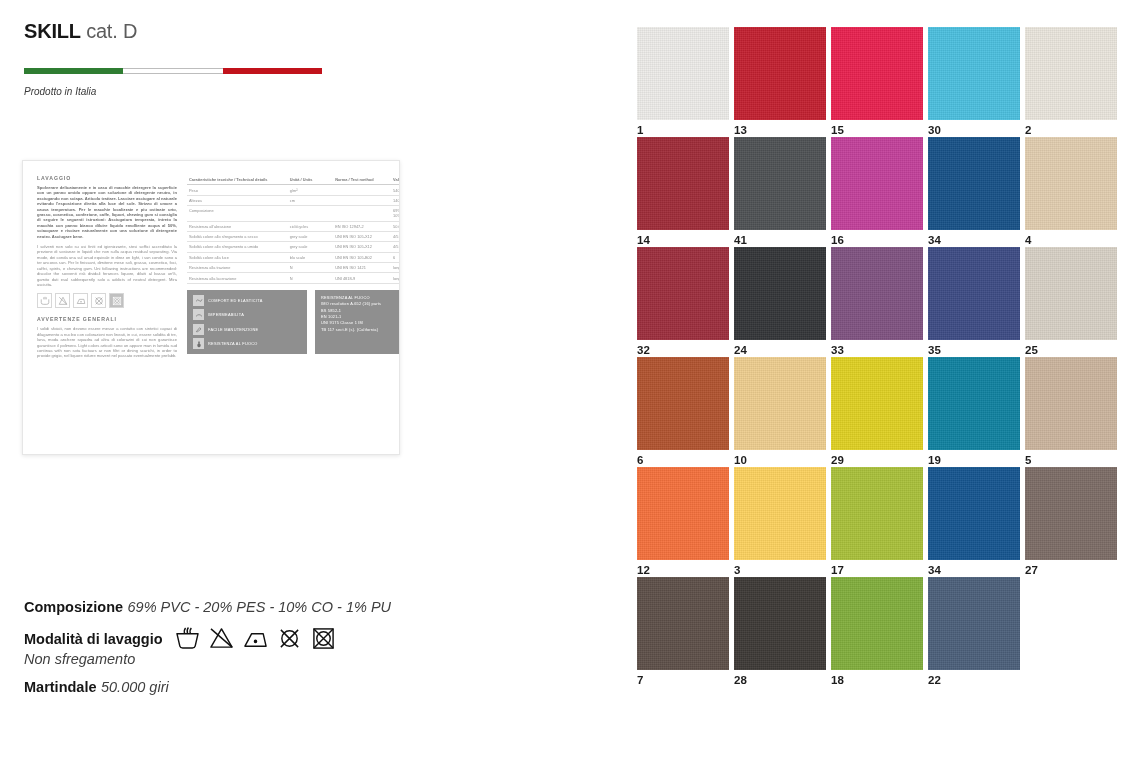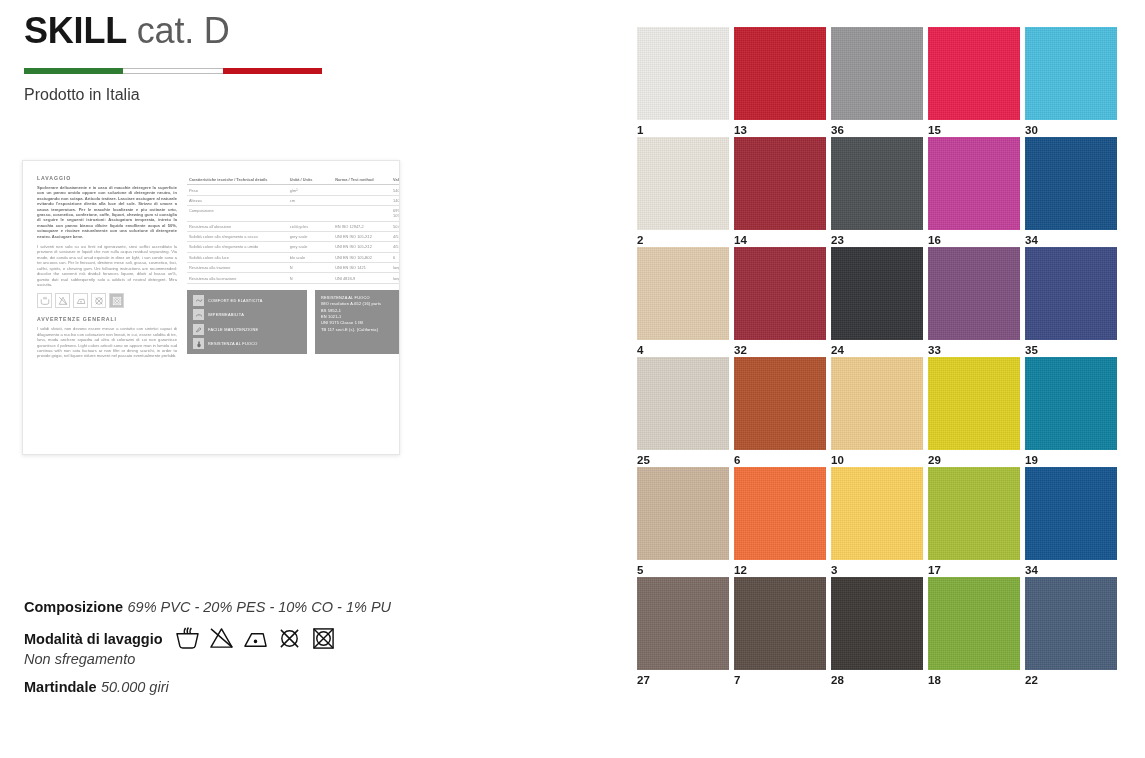--- a/index.html
+++ b/index.html
@@ -21,21 +21,21 @@
     position: absolute;
     left: 0; top: 0;
     width: 600px; height: 758px;
   }
 
   #title-block {
     position: absolute;
     left: 24px; top: 14px;
   }
   #page-title {
-    font-size: 36px;
+    font-size: 20px;
     line-height: 34px;
     letter-spacing: -0.2px;
     white-space: nowrap;
   }
   #page-title .strong {
     font-weight: bold;
     color: #171717;
   }
   #page-title .light {
     font-weight: 300;
@@ -49,21 +49,22 @@
     display: flex;
   }
   #flag-bar > span { height: 100%; flex: 1 1 33.33%; display:block; }
   .flag-green { background: #2f7d32; }
   .flag-white { background: #ffffff; border-top: 1px solid #bdbdbd; border-bottom: 1px solid #bdbdbd; box-sizing: border-box; }
   .flag-red   { background: #c1121b; }
 
   #origin-text {
     position: absolute;
     left: 24px; top: 86px;
-    font-size: 16px;
+    font-size: 10px;
+    font-style: italic;
     color: #3a3a3a;
   }
 
   
   #tech-card {
     position: absolute;
     left: 22px; top: 160px;
     width: 378px; height: 295px;
     background: #ffffff;
     border: 1px solid #e6e6e6;
@@ -429,42 +430,38 @@
 <div id="swatch-grid">
     <div class="swatch-cell">
       <div class="swatch-chip" style="background: rgb(236, 235, 232);"></div>
       <div class="swatch-label">1</div>
     </div>
     <div class="swatch-cell">
       <div class="swatch-chip" style="background: rgb(194, 32, 48);"></div>
       <div class="swatch-label">13</div>
     </div>
     <div class="swatch-cell">
-      <div class="swatch-chip" style="background: rgb(151, 151, 154);"></div>
-      <div class="swatch-label">36</div>
-    </div>
-    <div class="swatch-cell">
       <div class="swatch-chip" style="background: rgb(232, 33, 79);"></div>
       <div class="swatch-label">15</div>
     </div>
     <div class="swatch-cell">
       <div class="swatch-chip" style="background: rgb(75, 191, 222);"></div>
       <div class="swatch-label">30</div>
     </div>
     <div class="swatch-cell">
       <div class="swatch-chip" style="background: rgb(233, 229, 220);"></div>
       <div class="swatch-label">2</div>
     </div>
     <div class="swatch-cell">
       <div class="swatch-chip" style="background: rgb(159, 43, 56);"></div>
       <div class="swatch-label">14</div>
     </div>
     <div class="swatch-cell">
       <div class="swatch-chip" style="background: rgb(78, 81, 84);"></div>
-      <div class="swatch-label">23</div>
+      <div class="swatch-label">41</div>
     </div>
     <div class="swatch-cell">
       <div class="swatch-chip" style="background: rgb(194, 64, 154);"></div>
       <div class="swatch-label">16</div>
     </div>
     <div class="swatch-cell">
       <div class="swatch-chip" style="background: rgb(23, 81, 135);"></div>
       <div class="swatch-label">34</div>
     </div>
     <div class="swatch-cell">

